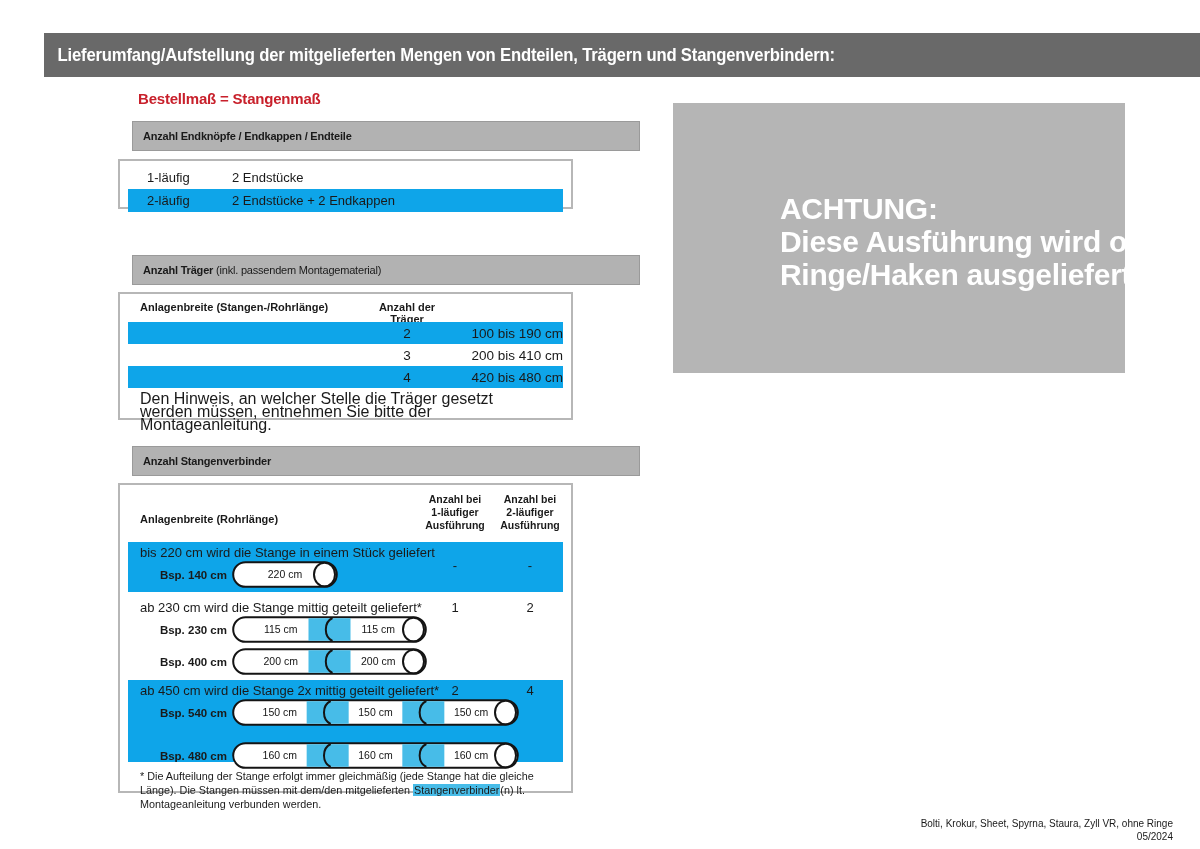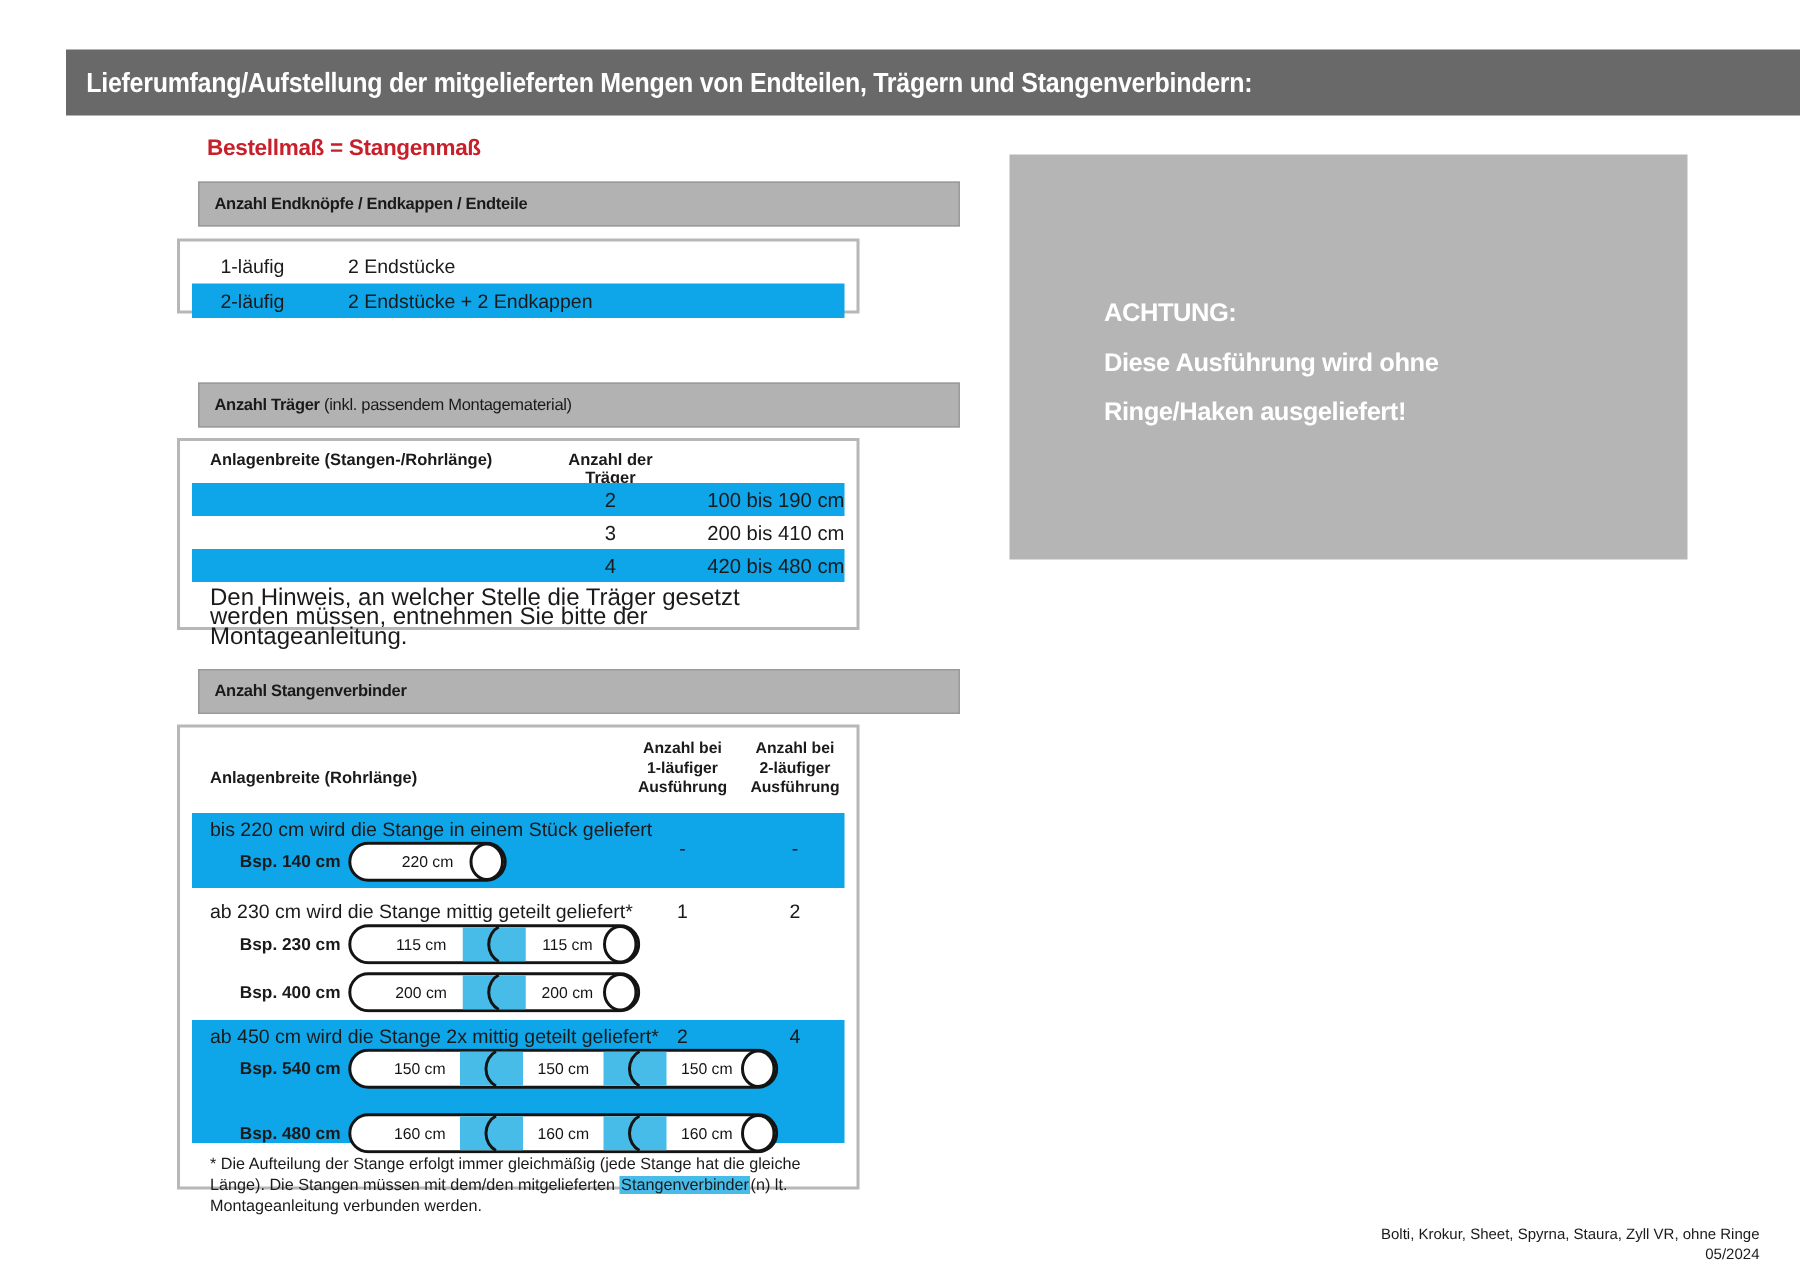--- a/index.html
+++ b/index.html
@@ -57,22 +57,22 @@
   .rod-row { display:flex; align-items:center; height:27px; }
   .rod-row + .rod-row { margin-top:5px; }
   .rod-label { width:99px; text-align:right; font-size:11.5px; font-weight:bold; white-space:nowrap; }
   .rod-svg { margin-left:5px; line-height:0; }
   .t3-footnote { margin:7px 8px 0 8px; padding:0 4px 0 12px; font-size:10.8px; line-height:14px; }
   .hl { padding:0 1px; }
 
   
   .warnbox { position:absolute; left:673px; top:103px; width:452px; height:270px;
              background:#b5b5b5; padding:89px 0 0 63px; }
-  .warnbox div { color:#fff; font-weight:bold; font-size:17px; line-height:33px;
-                 letter-spacing:-0.3px; white-space:nowrap; }
+  .warnbox div { color:#fff; font-weight:bold; font-size:30px; line-height:33px;
+                 letter-spacing:-0.3px; white-space:nowrap;margin-left:44px; }
 
   
   .footer { position:absolute; right:27px; top:817px; text-align:right; font-size:10px; line-height:13px; }
 </style>
 </head>
 <body>
 
 <div class="page">
 
   <div class="topbar" style="background-color: rgb(105, 105, 105);">

